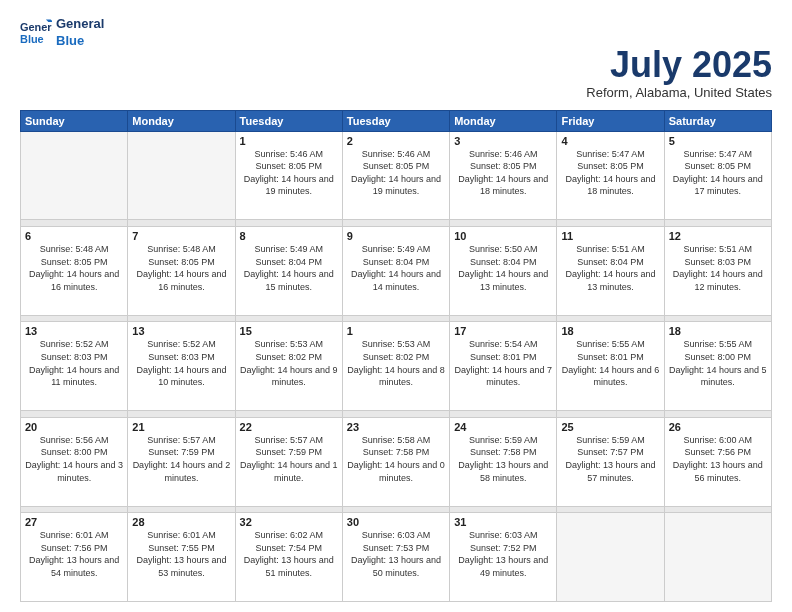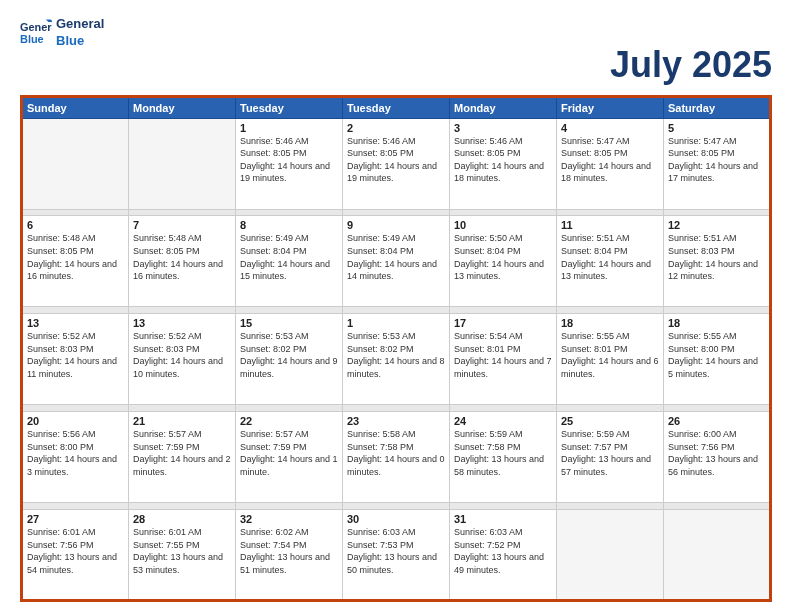--- a/index.html
+++ b/index.html
@@ -41,21 +41,21 @@
       font-weight: bold;
       color: #1a3a6b;
       line-height: 1.1;
     }
     .location {
       font-size: 13px;
       color: #333;
     }
     .calendar {
       flex: 1;
-      border: 3px solid #c2410c;
+      border: 1px solid #c2410c;
       border-collapse: collapse;
       width: 100%;
       table-layout: fixed;
     }
     .calendar th {
       background: #2962b0;
       color: #fff;
       font-size: 11px;
       font-weight: bold;
       padding: 4px 4px;
@@ -78,20 +78,21 @@
       font-size: 11px;
       font-weight: bold;
       color: #222;
       display: block;
       margin-bottom: 1px;
     }
     .cell-text {
       font-size: 9px;
       color: #333;
       line-height: 1.4;
+      text-align: center;
     }
     .divider-row td {
       height: 6px;
       background: #e8e8e8;
       padding: 0;
       border: 1px solid #ccc;
     }
   </style>
 </head>
 <body>
@@ -104,20 +105,21 @@
         <text x="0" y="28" font-size="13" font-weight="bold" fill="#1a6bbf" font-family="Arial">Blue</text>
         <polygon points="110,2 130,2 140,12 120,12" fill="#1a6bbf" transform="scale(0.28) translate(0,-2)"></polygon>
       </svg>
       <div style="display:flex;flex-direction:column;justify-content:center;">
         <span style="font-size:13px;font-weight:bold;color:#1a3a6b;line-height:1.3;">General</span>
         <span style="font-size:13px;font-weight:bold;color:#1a6bbf;line-height:1.3;">Blue</span>
       </div>
     </div>
     <div class="title-block">
       <div class="month-year">July 2025</div>
+      <div class="location">Reform, Alabama, United States</div>
     </div>
   </div>
 
   <table class="calendar">
     <thead>
       <tr>
         <th>Sunday</th>
         <th>Monday</th>
         <th>Tuesday</th>
         <th>Tuesday</th>

